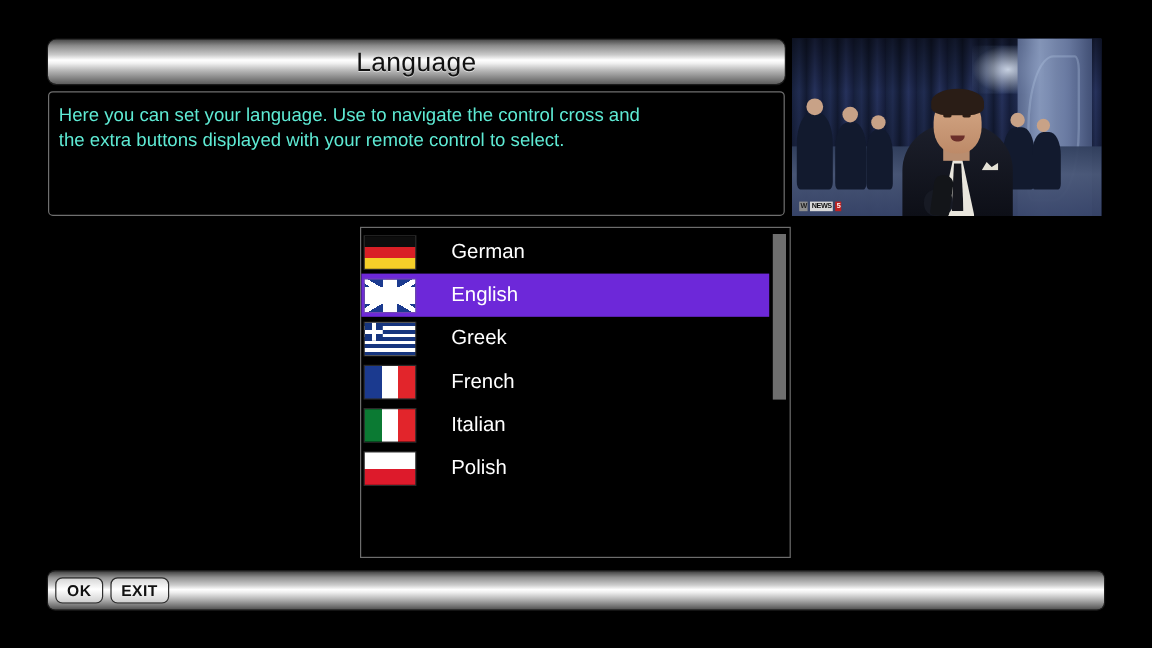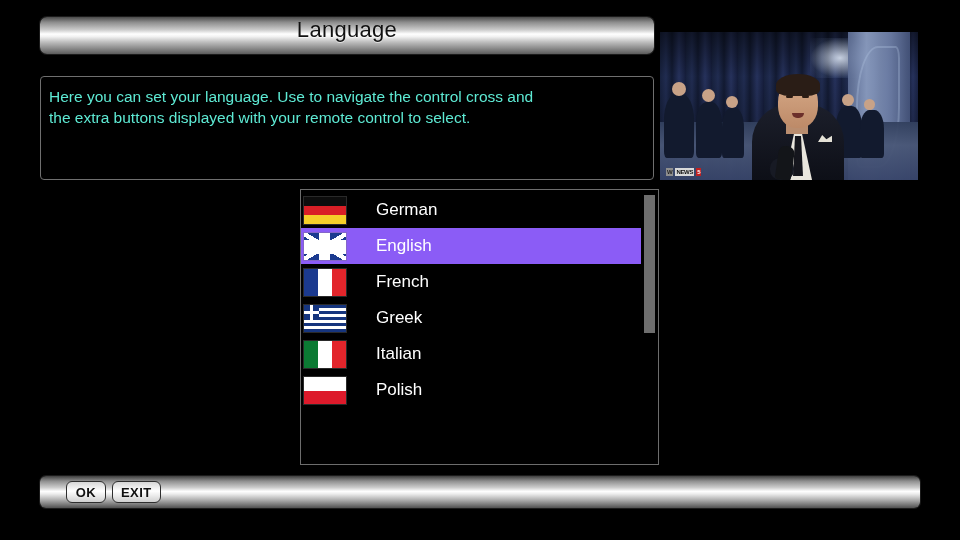--- a/index.html
+++ b/index.html
@@ -13,35 +13,36 @@
     height: 540px;
     background: #000000;
     overflow: hidden;
     font-family: "Liberation Sans", sans-serif;
   }
 
   
   #title-bar {
     position: absolute;
     left: 40px;
-    top: 17px;
+    top: 33px;
     width: 614px;
     height: 37px;
     border-radius: 7px;
     background: linear-gradient(to bottom,
         #4a4a4a 0%,
         #8c8c8c 14%,
         #c9c9c9 34%,
         #ffffff 46%,
         #f2f2f2 53%,
         #bdbdbd 68%,
         #8a8a8a 85%,
         #5c5c5c 100%);
     box-shadow: 0 0 0 1px #1b1b1b;
     display: flex;
+    align-items: center;
     justify-content: center;
     box-sizing: border-box;
   }
   #title-text {
     font-size: 22px;
     font-weight: 400;
     color: #111;
     letter-spacing: 0.3px;
     text-shadow: 0 1px 0 rgba(255,255,255,0.55);
   }
@@ -216,21 +217,21 @@
   }
   .lang-row {
     height: 36px;
     display: flex;
     align-items: center;
     padding-left: 3px;
     box-sizing: border-box;
     gap: 16px;
   }
   .lang-row.selected {
-    background: #8b5cf6;
+    background: #6d28d9;
     width: 340px;
   }
   .flag {
     width: 42px;
     height: 27px;
     flex: 0 0 auto;
     position: relative;
     overflow: hidden;
     box-shadow: 0 0 0 1px rgba(120,120,120,0.35);
   }
@@ -319,21 +320,21 @@
         #8f8f8f 16%,
         #cccccc 36%,
         #ffffff 48%,
         #ededed 56%,
         #b8b8b8 72%,
         #7e7e7e 88%,
         #505050 100%);
     box-shadow: 0 0 0 1px #1b1b1b;
     display: flex;
     align-items: center;
-    padding-left: 26px;
+    padding-left: 6px;
     box-sizing: border-box;
     gap: 6px;
   }
   .softkey {
     min-width: 40px;
     height: 22px;
     border: 1px solid #2e2e2e;
     border-radius: 6px;
     background: linear-gradient(to bottom, #d6d6d6, #ffffff 45%, #d0d0d0);
     color: #111;
@@ -406,27 +407,27 @@
         <span class="flag flag-de"></span>
         <span class="lang-label">German</span>
       </div>
 
       <div class="lang-row selected">
         <span class="flag flag-gb"></span>
         <span class="lang-label">English</span>
       </div>
 
       <div class="lang-row">
+        <span class="flag flag-gr"></span>
+        <span class="lang-label">Greek</span>
+      </div>
+
+      <div class="lang-row">
         <span class="flag flag-fr"></span>
         <span class="lang-label">French</span>
-      </div>
-
-      <div class="lang-row">
-        <span class="flag flag-gr"></span>
-        <span class="lang-label">Greek</span>
       </div>
 
       <div class="lang-row">
         <span class="flag flag-it"></span>
         <span class="lang-label">Italian</span>
       </div>
 
       <div class="lang-row">
         <span class="flag flag-pl"></span>
         <span class="lang-label">Polish</span>

